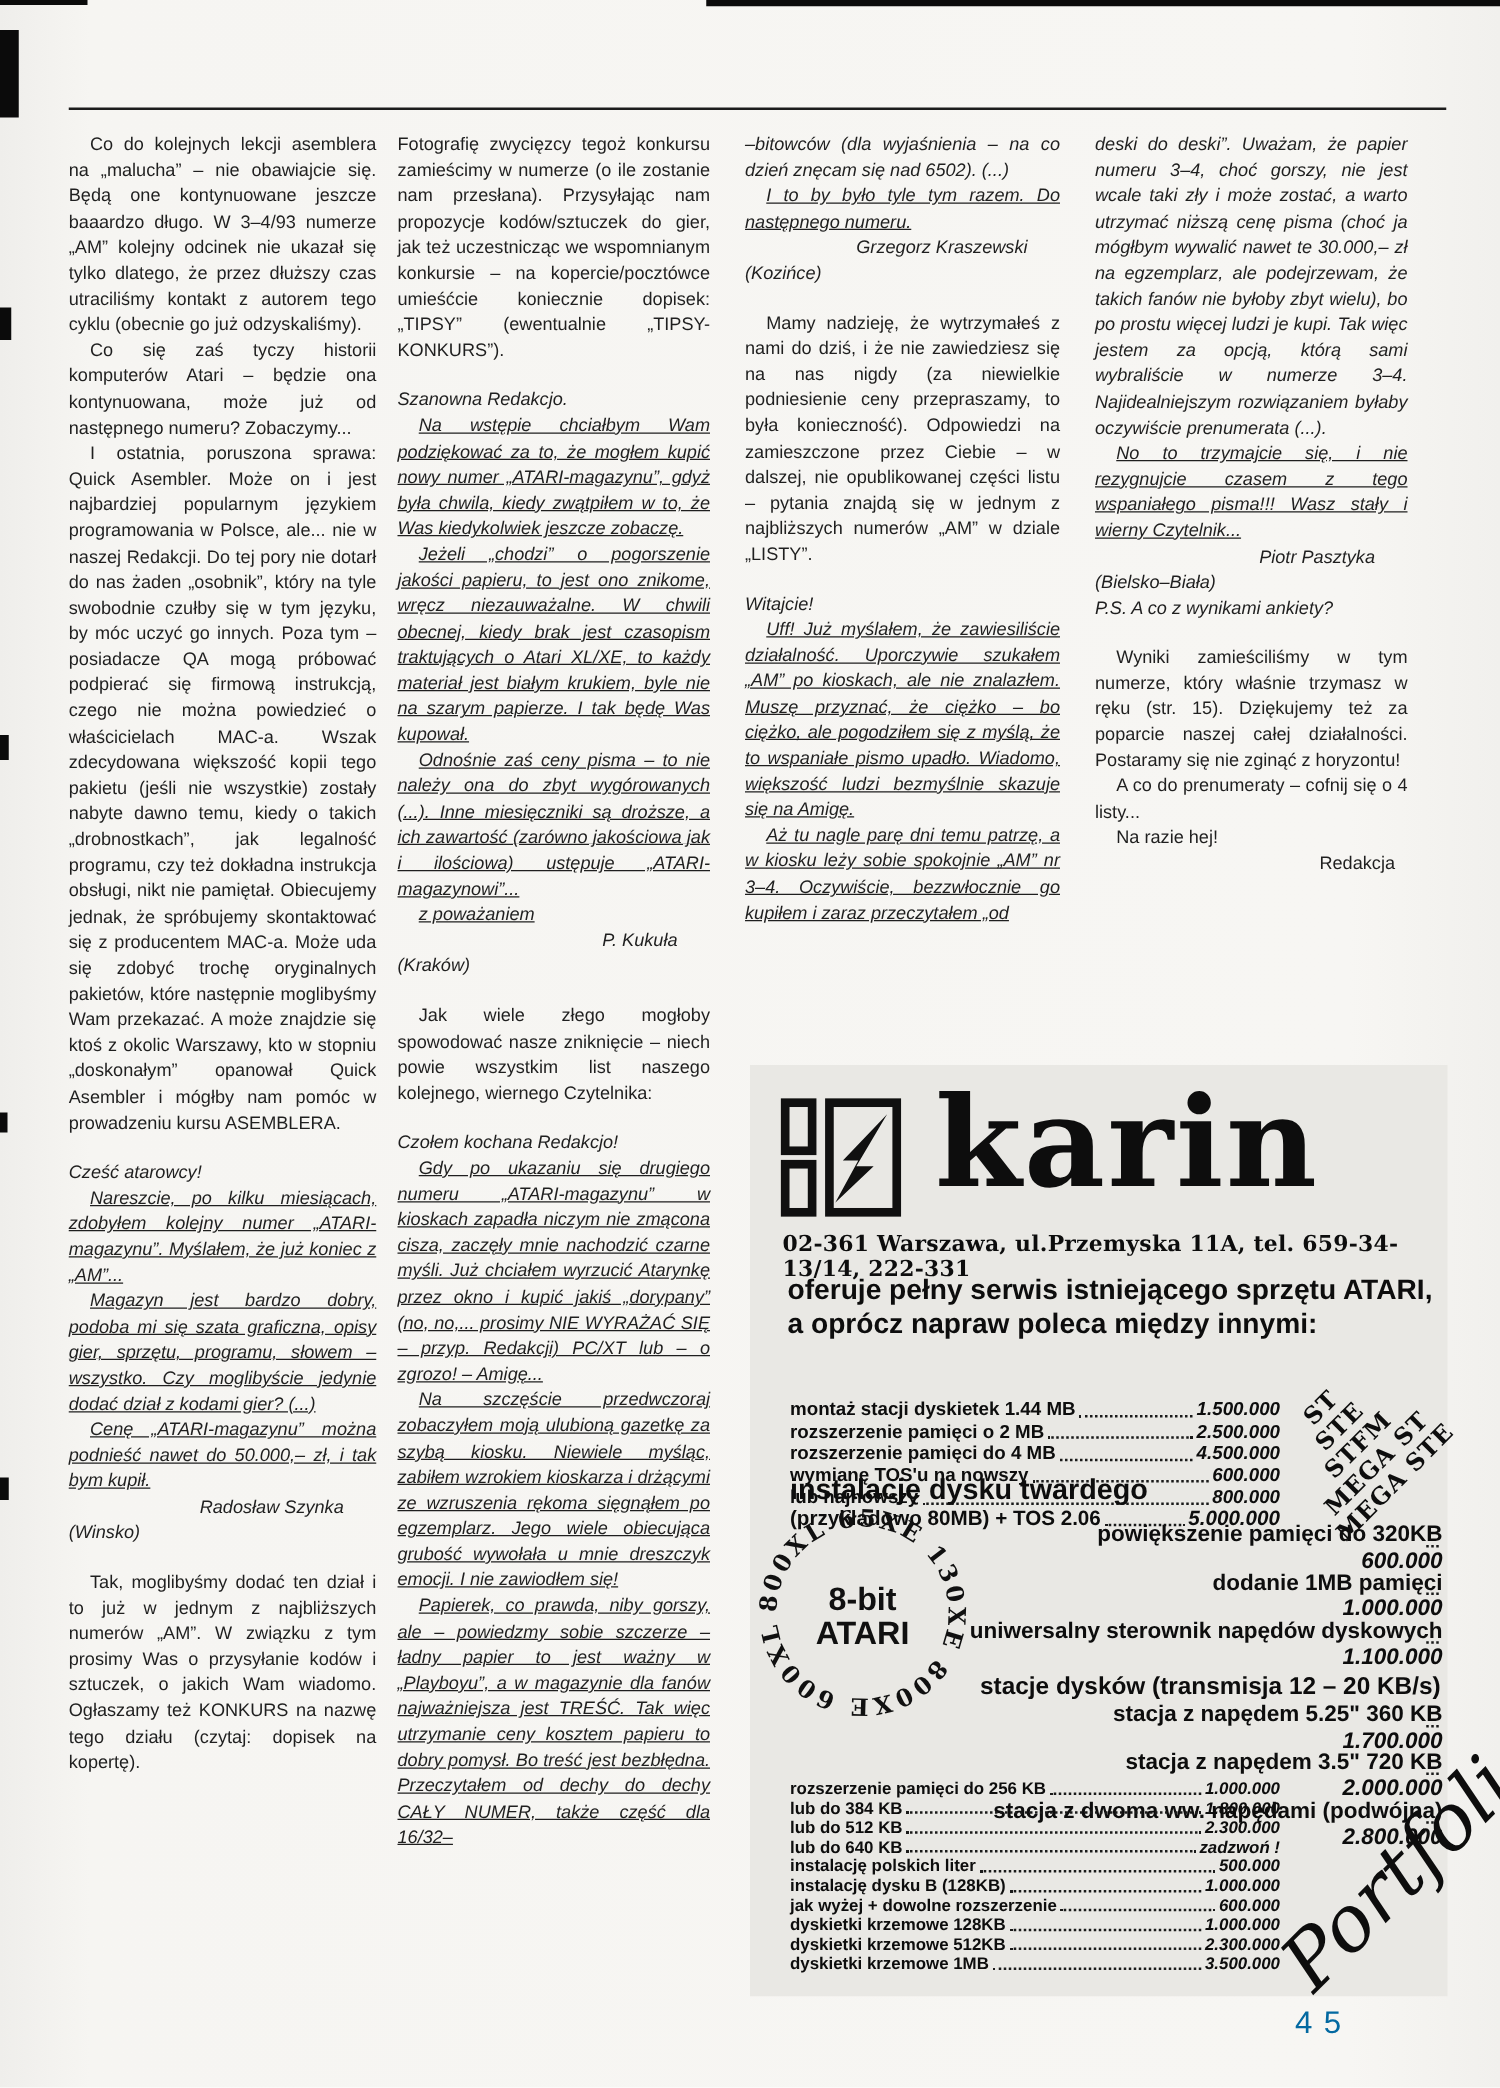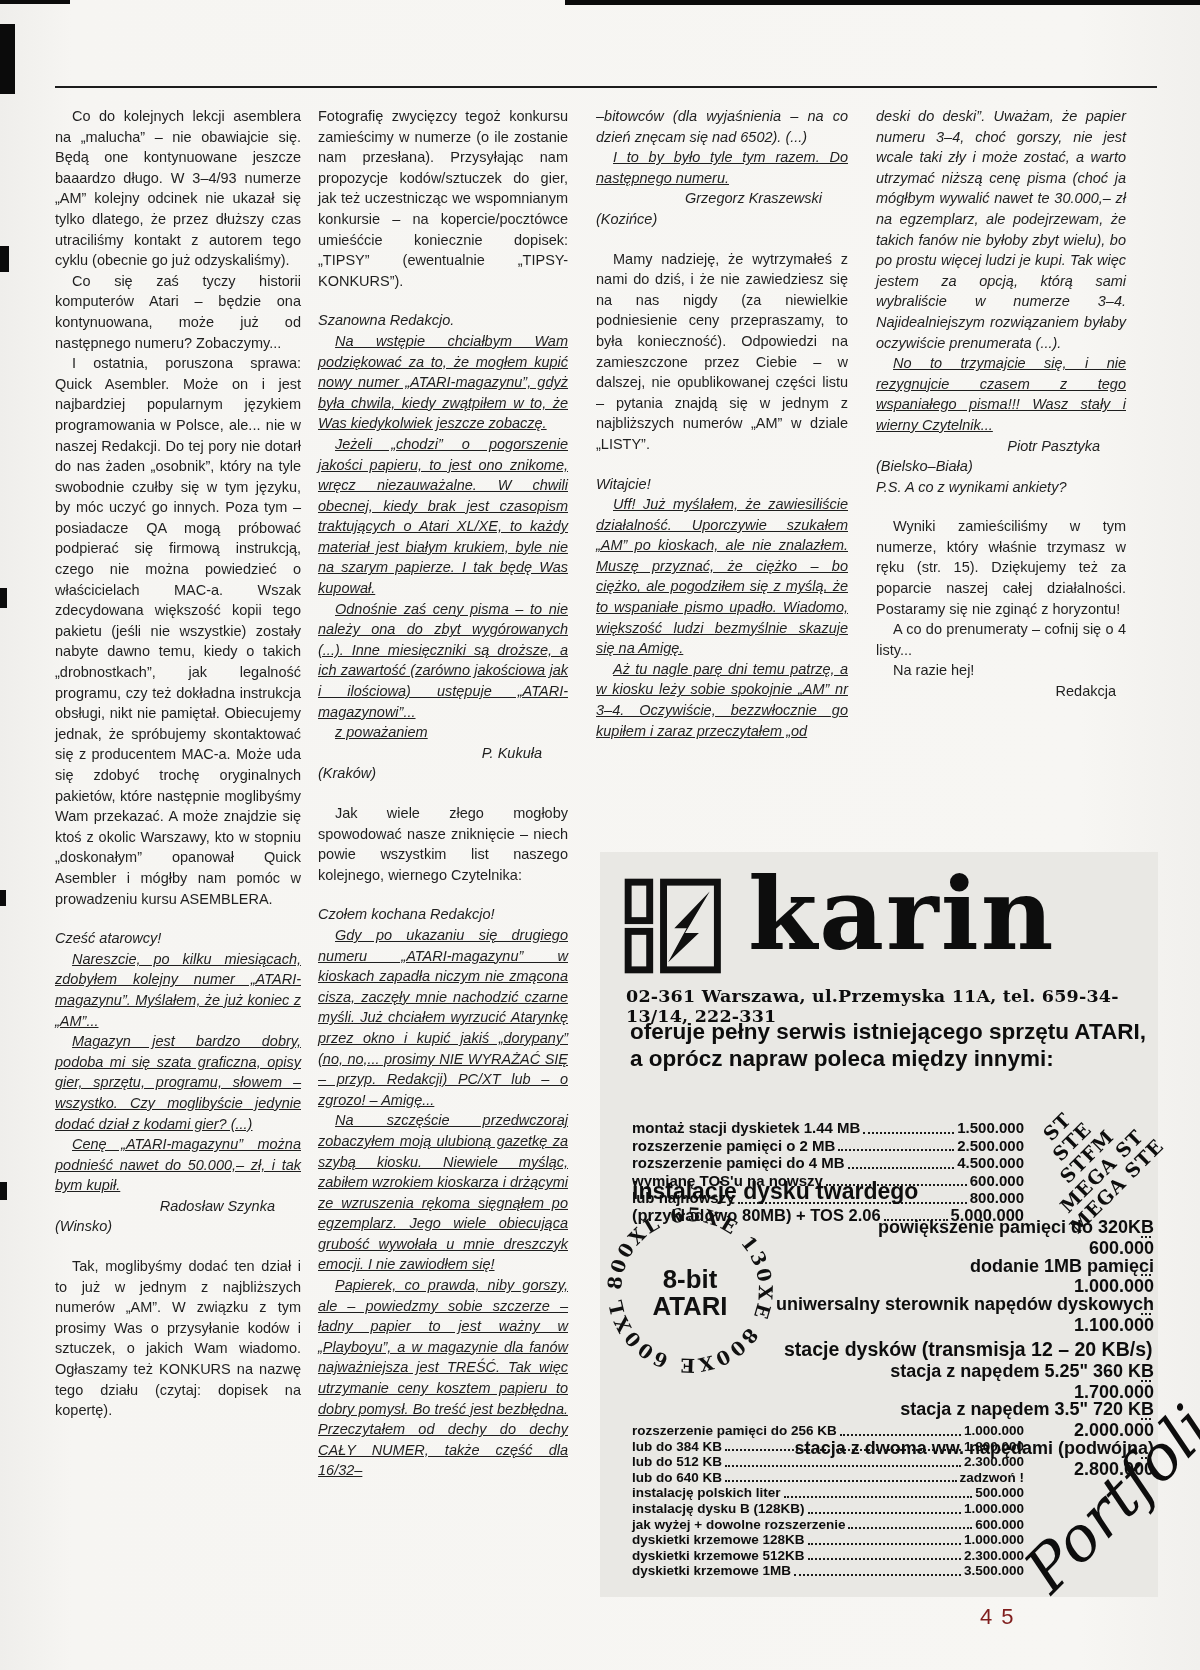--- a/index.html
+++ b/index.html
@@ -33,39 +33,39 @@
   .ad-logo-row{position:absolute;left:22px;top:24px;display:flex;align-items:flex-start;}
   .ad-logo{flex:0 0 auto;}
   .ad-brand{font-family:"DejaVu Serif",serif;font-weight:bold;font-size:100px;line-height:92px;
             letter-spacing:2px;margin-left:26px;margin-top:-8px;}
   .ad-address{position:absolute;left:26px;top:134px;font-family:"DejaVu Serif",serif;
               font-weight:bold;font-size:17.5px;letter-spacing:.2px;}
   .ad-headline{position:absolute;left:30px;top:166px;font-size:22.5px;font-weight:bold;line-height:27px;}
   .price-row{display:flex;align-items:flex-end;font-weight:bold;}
   .pl-label{white-space:nowrap;}
   .pl-dots{flex:1;border-bottom:2.2px dotted #1a1a1a;margin:0 3px 3px 3px;min-width:10px;}
-  .pl-price{white-space:nowrap;}
+  .pl-price{white-space:nowrap;font-style:italic;}
   .st-list{position:absolute;left:32px;top:238px;width:392px;margin-top:30px;}
   .st-list .price-row{font-size:15px;line-height:16.5px;margin-bottom:1px;}
   .hdd-title{position:absolute;left:32px;top:326px;font-size:23px;font-weight:bold;}
   .hdd-list{position:absolute;left:32px;top:354px;width:392px;}
   .hdd-list .price-row{font-size:16.5px;line-height:18px;}
   .st-models{position:absolute;left:412px;top:252px;width:150px;transform:rotate(-45deg);
              font-family:"DejaVu Serif",serif;font-weight:bold;font-size:19px;line-height:21px;
              letter-spacing:1px;text-align:center;}
   .ring-svg{position:absolute;left:4px;top:352px;}
   .bit8-list{position:absolute;left:184px;top:368px;width:370px;}
   .bit8-list .price-row{font-size:18px;line-height:15.8px;margin-bottom:2px;flex-direction:column;}
   .drives-title{margin:4px 0 3px 0;font-size:19.5px;font-weight:bold;}
   .pf-list{position:absolute;left:32px;top:572px;width:392px;}
   .pf-list .price-row{font-size:13.5px;line-height:14.6px;margin-bottom:1px;}
   .pf-label{position:absolute;left:398px;top:600px;width:260px;text-align:center;
             font-family:"DejaVu Serif",serif;font-style:italic;font-size:62px;
             transform:rotate(-45deg);}
-  .page-number{position:absolute;left:980px;top:1604px;font-size:22px;letter-spacing:9px;color:#7f1d1d;}
+  .page-number{position:absolute;left:1036px;top:1604px;font-size:25px;letter-spacing:9px;color:#0369a1;}
 </style>
 </head>
 <body>
 
 <div class="artifact" style="left:0;top:0;width:70px;height:4px;"></div>
 <div class="artifact" style="left:565px;top:0;width:635px;height:5px;"></div>
 <div class="artifact" style="left:0;top:24px;width:15px;height:70px;"></div>
 <div class="artifact" style="left:0;top:246px;width:9px;height:26px;"></div>
 <div class="artifact" style="left:0;top:588px;width:7px;height:20px;"></div>
 <div class="artifact" style="left:0;top:890px;width:6px;height:16px;"></div>

